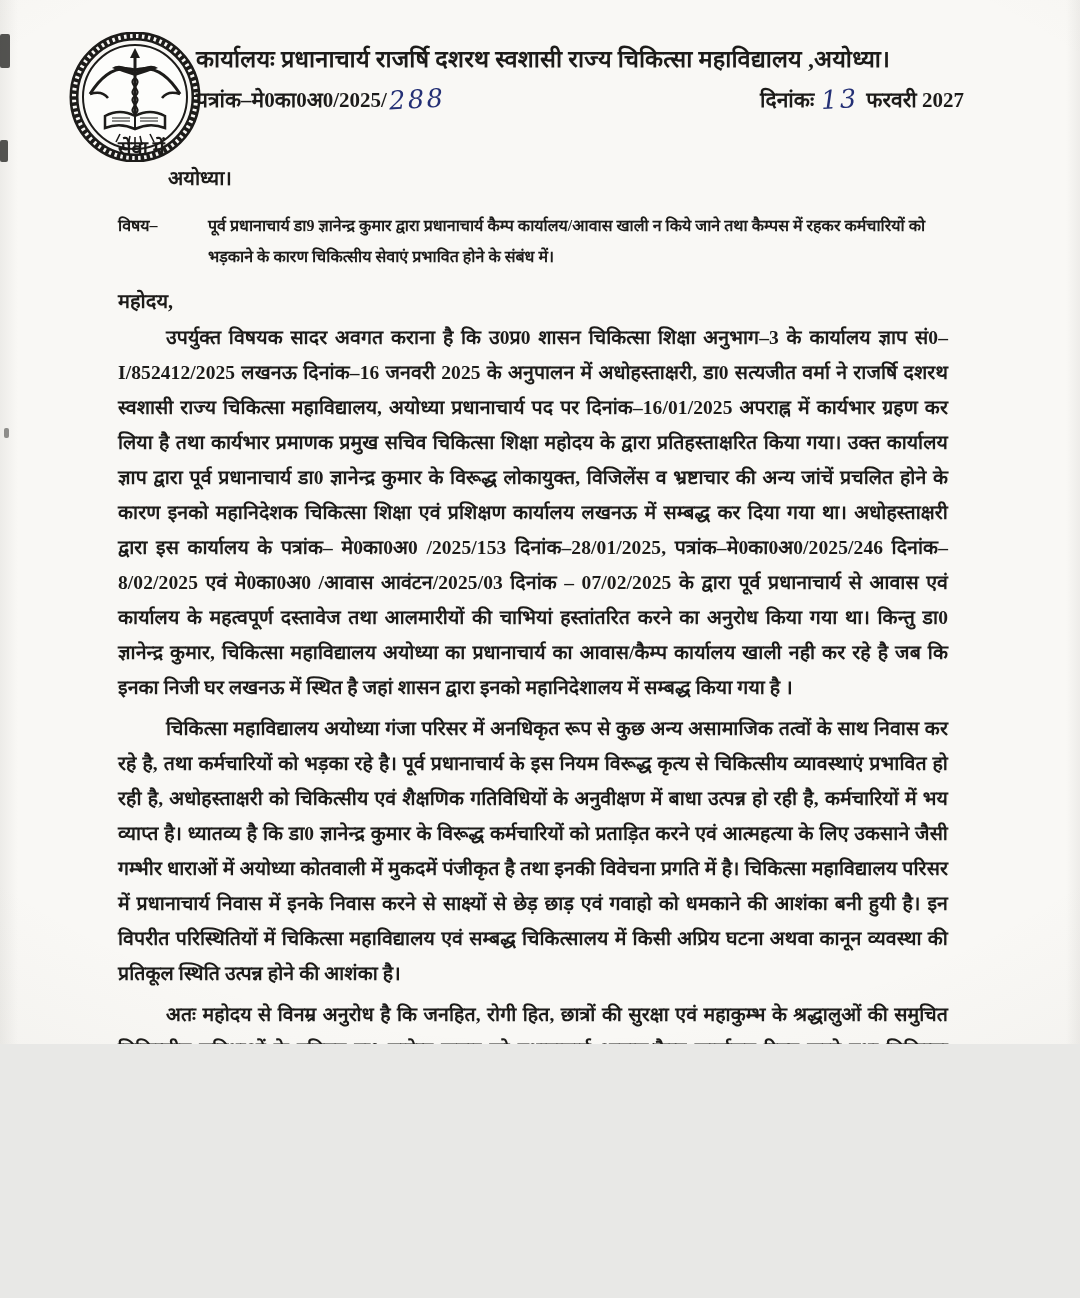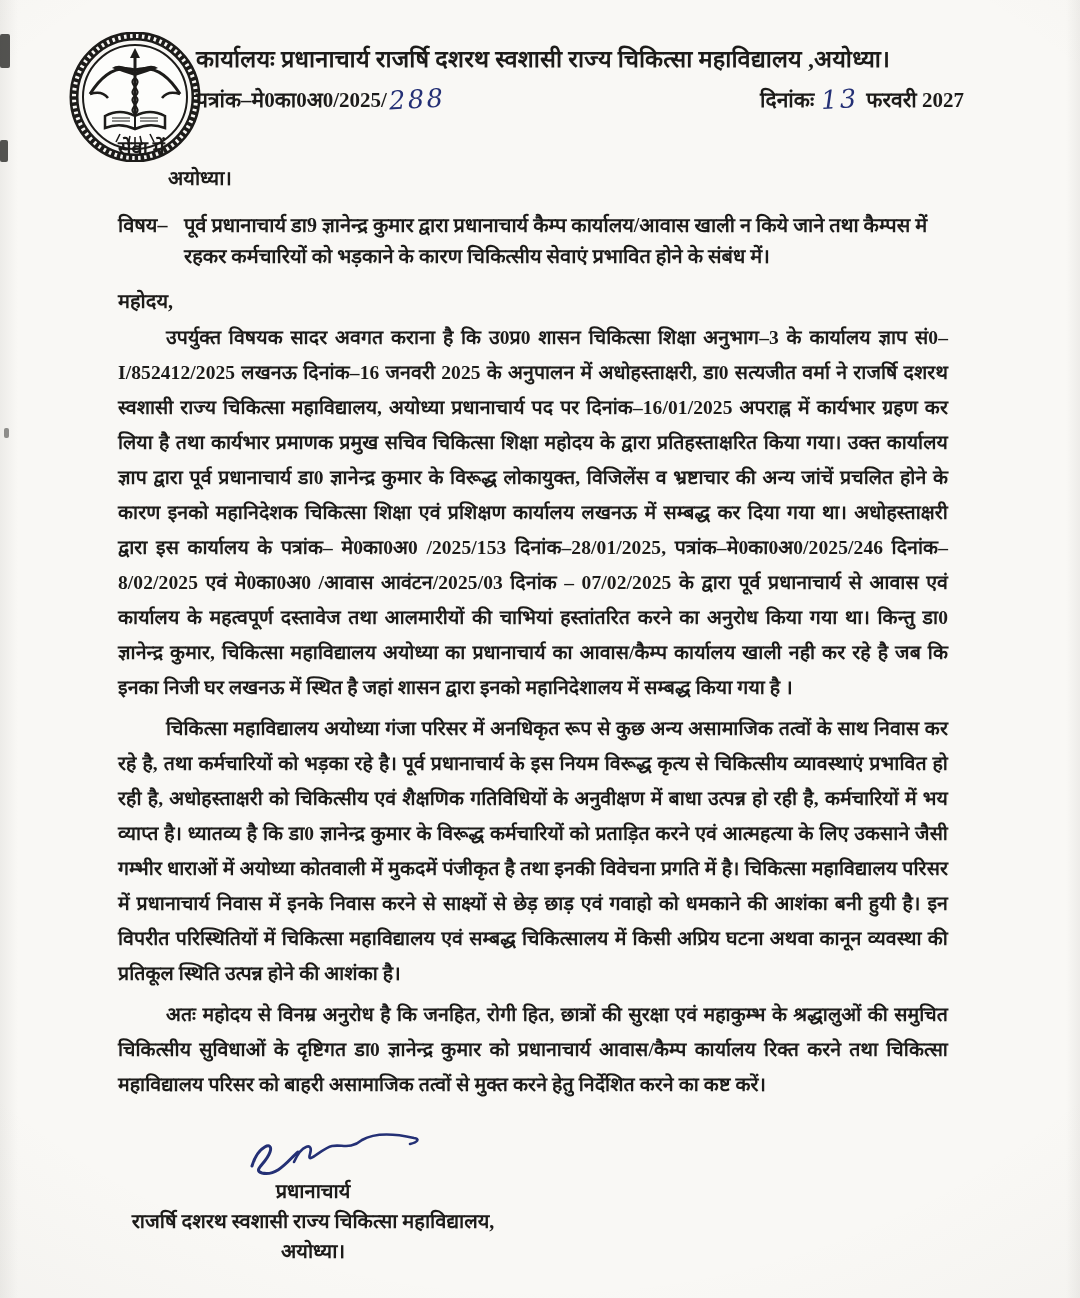--- a/index.html
+++ b/index.html
@@ -1,18 +1,18 @@
 <!DOCTYPE html>
 <html lang="hi"><head>
 <meta charset="utf-8">
 <style>
   html,body{margin:0;padding:0;background:#e8e8e6;}
   .page{
     position:relative;
-    width:1080px;height:1298px;
+    width:1080px;height:1044px;
     margin:0 auto;
     background:#f9f8f5;
     overflow:hidden;
     font-family:"Liberation Serif","DejaVu Serif",serif;
     color:#1c1b19;
     box-shadow:0 0 6px rgba(0,0,0,.25);
   }
   .scan-vignette{
     position:absolute;inset:0;pointer-events:none;
     background:
@@ -27,21 +27,21 @@
   .header-block{margin-left:78px;}
   .office-line{font-size:23.5px;font-weight:700;letter-spacing:.2px;white-space:nowrap;}
   .ref-date-row{display:flex;justify-content:space-between;align-items:baseline;margin-top:9px;font-size:21px;font-weight:700;}
   .hand{
     display:inline-block;color:#243075;font-style:italic;font-weight:500;
     letter-spacing:2.5px;transform:rotate(-3deg);font-size:1.22em;
     font-family:"DejaVu Serif",serif;position:relative;top:1px;padding:0 2px;
   }
   .recipient{margin-top:22px;font-size:20px;font-weight:600;line-height:27px;}
   .recipient-inner{margin-left:50px;margin-top:3px;}
-  .subject-row{display:flex;margin-top:18px;font-size:20px;font-weight:600;line-height:31px;}
+  .subject-row{display:flex;margin-top:18px;font-size:16px;font-weight:600;line-height:31px;gap:24px;}
   .subject-label{flex:0 0 62px;}
   .subject-text{width:760px;padding-left:4px;}
   .salutation{margin-top:15px;font-size:20px;font-weight:600;}
   .para{
     margin:6px 16px 0 0;font-size:19.5px;font-weight:700;line-height:35px;
     text-align:justify;text-indent:48px;letter-spacing:.1px;
   }
   .enclosure-sign-row{display:flex;justify-content:space-between;margin-top:26px;}
   .enclosure{font-size:20px;font-weight:600;padding-top:14px;}
   .sign-block{width:390px;text-align:center;font-size:20px;font-weight:600;line-height:30px;}

